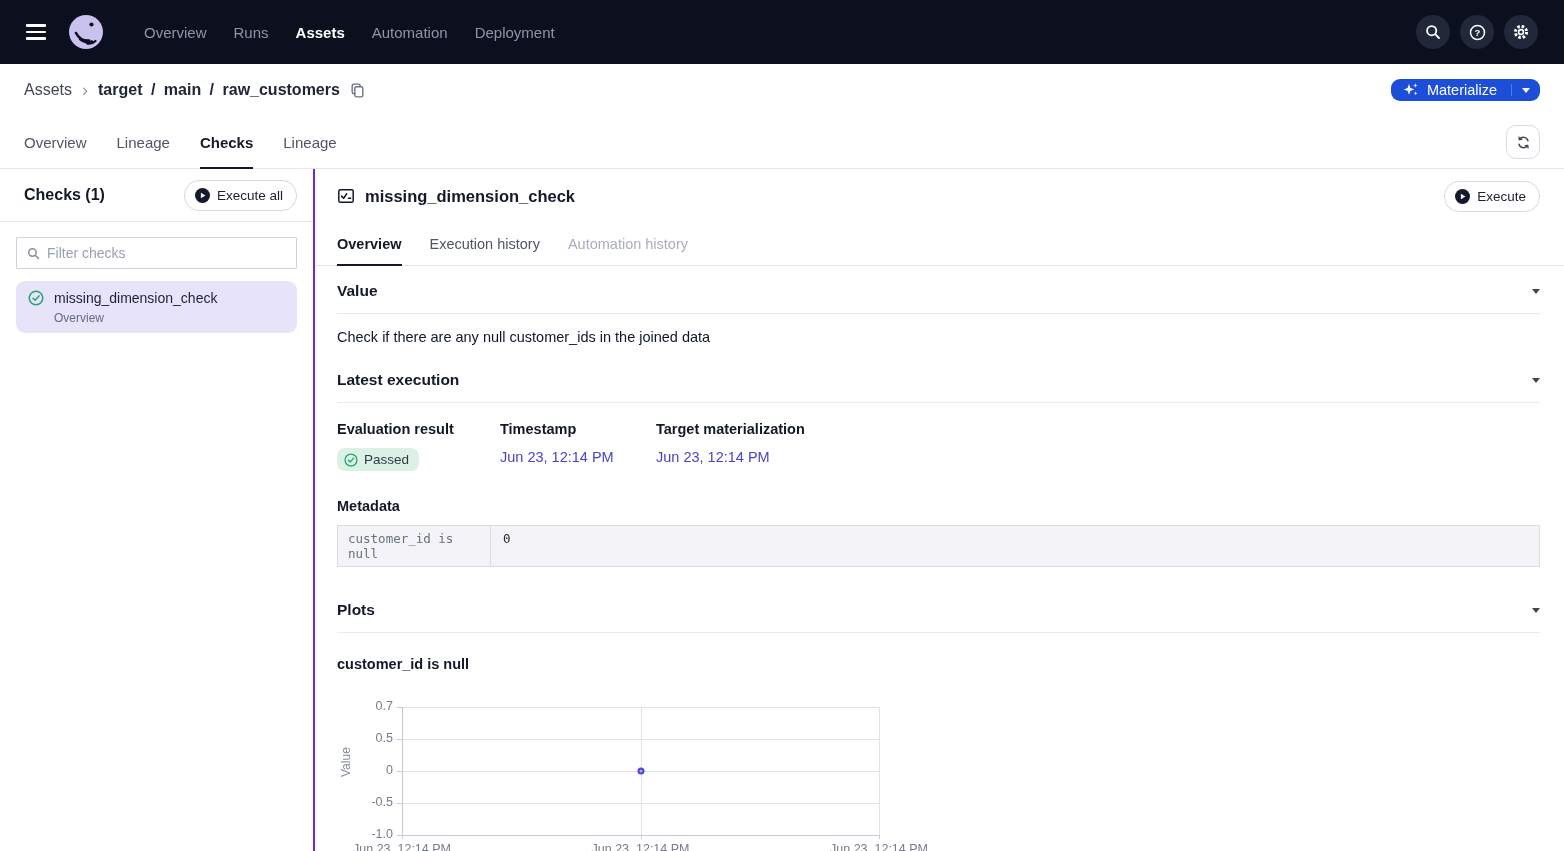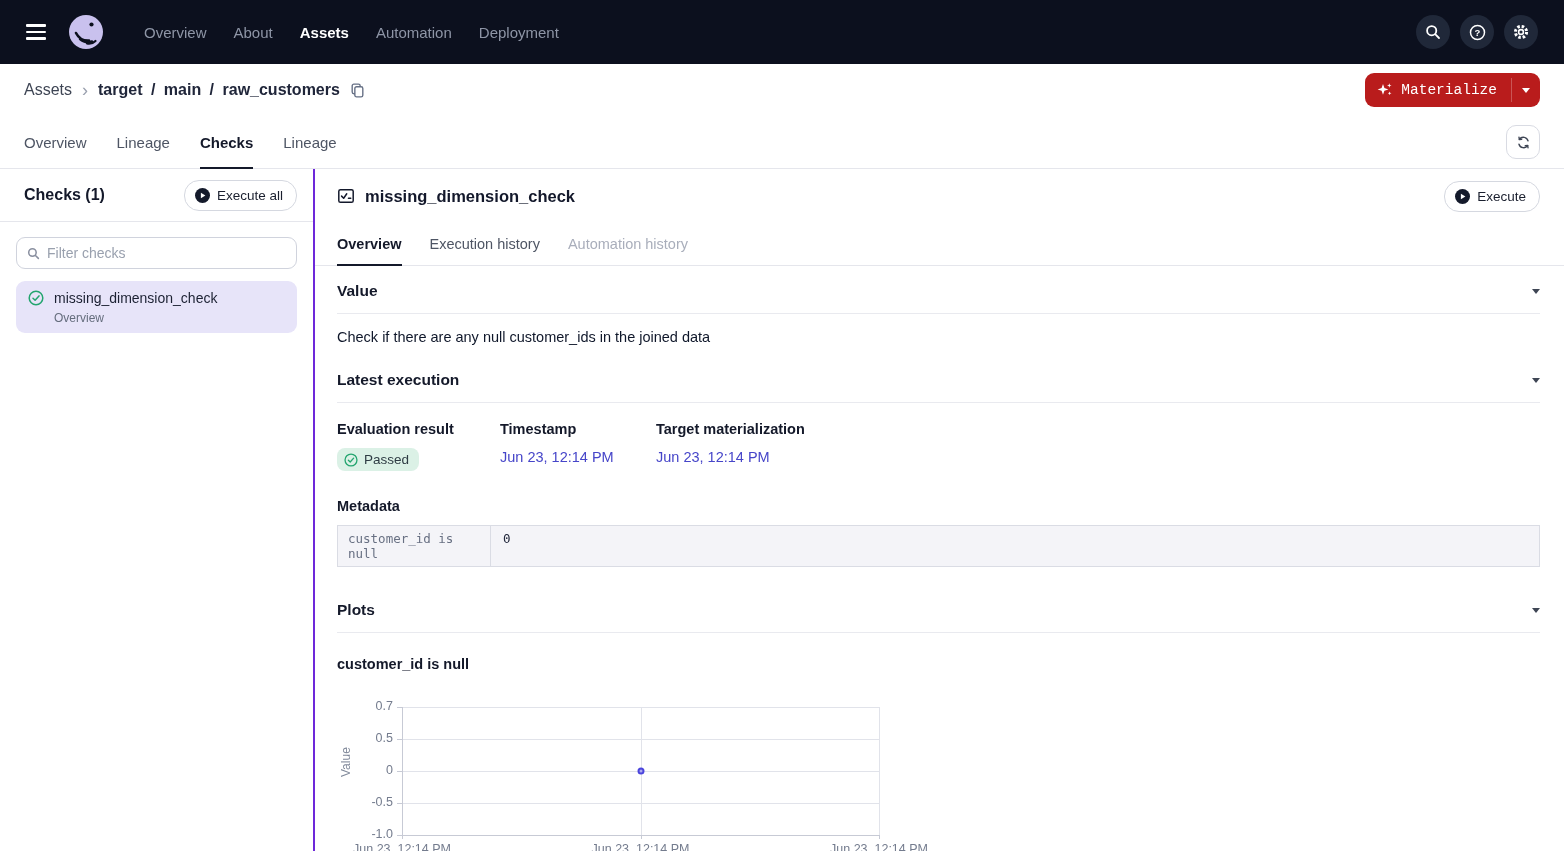--- a/index.html
+++ b/index.html
@@ -19,39 +19,39 @@
   .topbar-actions { margin-left:auto; display:flex; align-items:center; gap:10px; }
   .icon-circle { width:34px; height:34px; border-radius:50%; background:#202839; display:flex; align-items:center; justify-content:center; cursor:pointer; }
   
   .crumb-row { height:52px; display:flex; align-items:center; padding:0 24px; background:#fff; }
   .crumb-root { font-size:16px; color:#3E4554; cursor:pointer; }
   .crumb-chev { color:#9AA0AE; font-size:18px; margin:0 10px; line-height:1; }
   .crumb-path { font-size:16px; color:#20263A; font-weight:600; }
   .crumb-path .seg-last { font-weight:700; }
   .crumb-path .sep { font-weight:700; padding:0 4px; }
   .copy-btn { margin-left:9px; display:flex; align-items:center; cursor:pointer; }
-  .materialize { margin-left:auto; display:flex; align-items:stretch; background:#b91c1c; border-radius:9px; height:34px; color:#fff; overflow:hidden; cursor:pointer;font-family:Liberation Mono, monospace; }
+  .materialize { margin-left:auto; display:flex; align-items:stretch; background:#1d4ed8; border-radius:9px; height:22px; color:#fff; overflow:hidden; cursor:pointer; }
   .materialize-main { display:flex; align-items:center; gap:8px; padding:0 14px 0 12px; font-size:14.5px; font-weight:500; }
   .materialize-divider { width:1px; background:rgba(255,255,255,.25); margin:5px 0; }
   .materialize-caret { width:28px; display:flex; align-items:center; justify-content:center; }
   .caret-down { width:0; height:0; border-left:4px solid transparent; border-right:4px solid transparent; border-top:5px solid #fff; }
   
   .asset-tabs { height:53px; border-bottom:1px solid #E5E6EC; display:flex; align-items:stretch; padding:0 24px; position:relative; }
   .tab { display:flex; align-items:center; margin-right:30px; font-size:15px; color:#4E5564; cursor:pointer; position:relative; font-weight:500; }
   .tab.active { color:#14192A; font-weight:700; }
   .tab.active::after { content:""; position:absolute; left:0; right:0; bottom:-1px; height:2.5px; background:#14192A; }
   .tab.disabled { color:#A9AEBB; }
   .refresh-btn { position:absolute; right:24px; top:50%; transform:translateY(-50%); width:34px; height:34px; border:1px solid #D9DBE3; border-radius:10px; background:#fff; display:flex; align-items:center; justify-content:center; cursor:pointer; }
   
   .body { display:flex; height:682px; }
   .sidebar { width:315px; min-width:315px; border-right:2px solid #6d28d9; display:flex; flex-direction:column; }
   .sidebar-header { height:53px; min-height:53px; display:flex; align-items:center; justify-content:space-between; padding:0 16px 0 24px; border-bottom:1px solid #E5E6EC; }
   .sidebar-title { font-size:16px; font-weight:700; color:#14192A; }
   .btn { display:inline-flex; align-items:center; gap:7px; height:31px; padding:0 13px 0 10px; border:1px solid #D5D8E0; border-radius:15px; background:#fff; font-size:13.5px; font-weight:500; color:#1A1F2E; cursor:pointer; font-family:"Liberation Sans",sans-serif; }
-  .filter-box { margin:15px 16px 10px; height:32px; border:1px solid #D0D3DD; border-radius:9px; display:flex; align-items:center; gap:7px; padding:0 10px; background:#fff; }
+  .filter-box { margin:15px 16px 10px; height:32px; border:1px solid #D0D3DD; border-radius:1px; display:flex; align-items:center; gap:7px; padding:0 10px; background:#fff; }
   .filter-box input { border:none; outline:none; flex:1; font-size:14px; color:#1A1F2E; font-family:"Liberation Sans",sans-serif; background:transparent; }
   .filter-box input::placeholder { color:#99A0AE; }
   .check-item { margin:2px 16px; background:#E7E4F9; border-radius:9px; padding:9px 12px 8px; display:flex; gap:10px; align-items:flex-start; cursor:pointer; }
   .check-item .ci-name { font-size:14px; color:#1C2133; line-height:1.25; }
   .check-item .ci-status { font-size:12px; color:#656D7D; margin-top:3px; }
   
   .main { flex:1; min-width:0; display:flex; flex-direction:column; }
   .main-header { height:54px; min-height:54px; display:flex; align-items:center; justify-content:space-between; padding:0 24px 0 22px; }
   .main-title-group { display:flex; align-items:center; gap:10px; }
   .main-title { font-size:16.5px; font-weight:700; color:#13182B; }
@@ -100,21 +100,21 @@
       </div>
     <svg class="logo" viewBox="0 0 36 36">
       <circle cx="18" cy="18" r="17" fill="#C9C1EE"></circle>
       <circle cx="23.5" cy="10.5" r="2.1" fill="#0C101E"></circle>
       <path d="M8 19 q4 8 13 7.5" stroke="#0C101E" stroke-width="2.6" fill="none" stroke-linecap="round"></path>
       <path d="M12 25 q5 4.5 12 2.5" stroke="#0C101E" stroke-width="2.4" fill="none" stroke-linecap="round"></path>
       <path d="M19 29.5 q5 1 8.5 -2.5" stroke="#0C101E" stroke-width="2.2" fill="none" stroke-linecap="round"></path>
     </svg>
     <div class="primary-nav" id="nav-items">
         <span class="nav-item">Overview</span>
-        <span class="nav-item">About</span>
+        <span class="nav-item">Runs</span>
         <span class="nav-item active">Assets</span>
         <span class="nav-item">Automation</span>
         <span class="nav-item">Deployment</span>
       </div>
     <div class="topbar-actions">
       <div class="icon-circle">
         <svg width="16" height="16" viewBox="0 0 16 16" fill="none" stroke="#fff" stroke-width="1.8">
             <circle cx="6.7" cy="6.7" r="4.6"></circle>
             <line x1="10.4" y1="10.4" x2="14" y2="14" stroke-linecap="round"></line>
           </svg>

